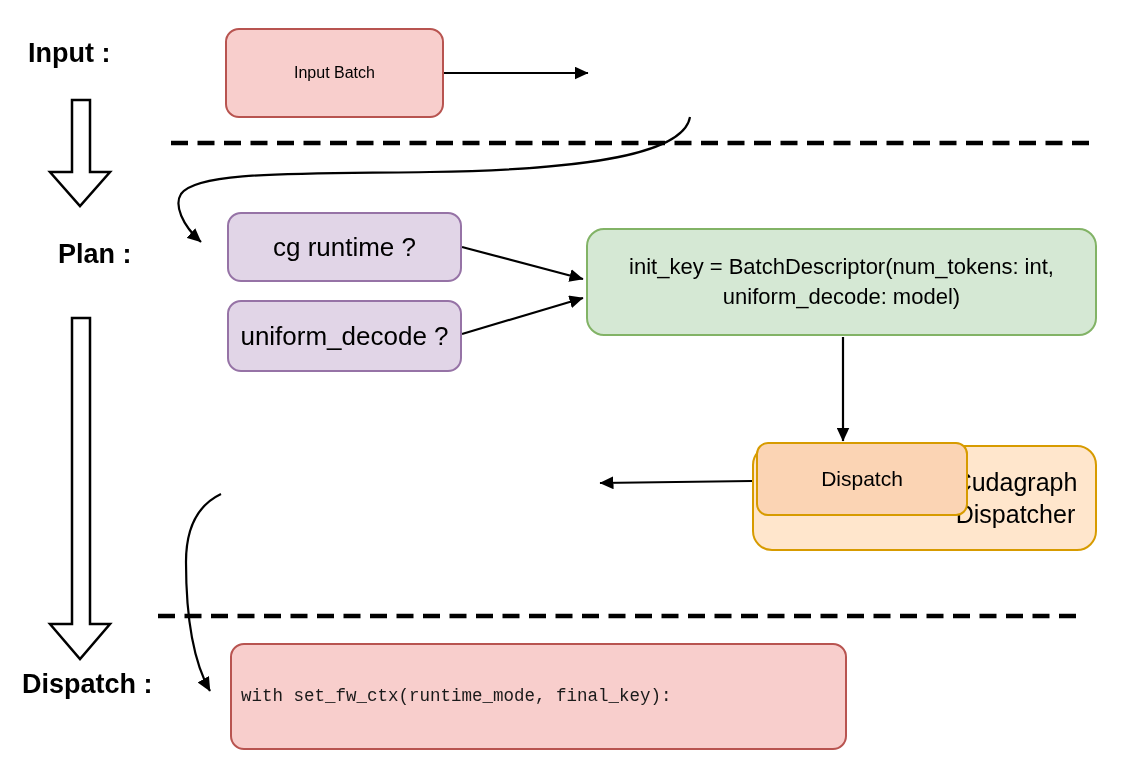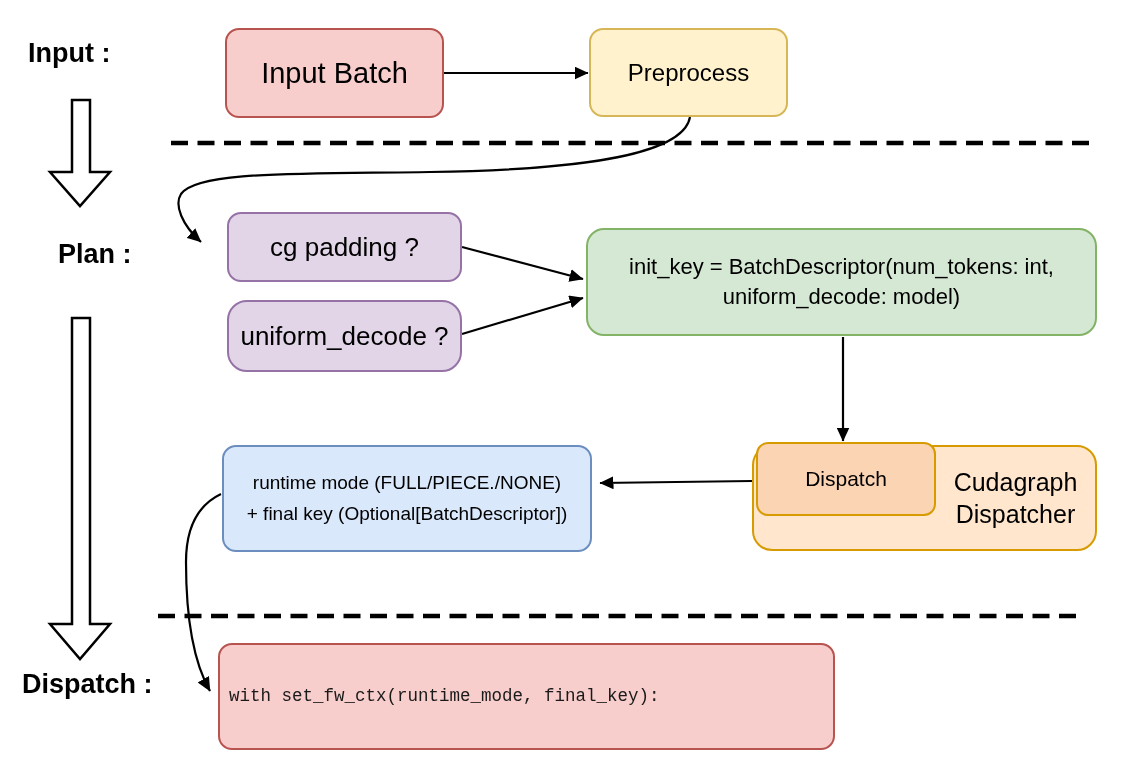--- a/index.html
+++ b/index.html
@@ -38,20 +38,21 @@
     justify-content: center;
     text-align: center;
     color: #000000;
   }
   .node .line { display: block; white-space: nowrap; }
   .node.code {
     justify-content: flex-start;
     text-align: left;
     font-family: "Liberation Mono", "DejaVu Sans Mono", monospace;
     color: #1a1a1a;
+    margin-left: 12px;
   }
   .node.code .line { white-space: pre; }
   .node-label { display: block; }
 </style>
 </head>
 <body>
 
 <div class="canvas">
 
   <svg class="layer" viewBox="0 0 1142 770" xmlns="http://www.w3.org/2000/svg">
@@ -73,57 +74,48 @@
     <path d="M462 334 L583 298" fill="none" stroke="#000000" stroke-width="2.2" marker-end="url(#ah)"></path>
     <path d="M843 337 L843 441" fill="none" stroke="#000000" stroke-width="2.2" marker-end="url(#ah)"></path>
     <path d="M752 481 L600 483" fill="none" stroke="#000000" stroke-width="2.2" marker-end="url(#ah)"></path>
     <path d="M221 494 C198 505, 186 528, 186 562 C186 622, 194 663, 210 691" fill="none" stroke="#000000" stroke-width="2.2" marker-end="url(#ah)"></path>
   </svg>
 
   <div class="stage-label" style="left:28px; top:40px;">Input :</div>
   <div class="stage-label" style="left:38px; top:241px;margin-left:20px;">Plan :</div>
   <div class="stage-label" style="left:22px; top:671px;">Dispatch :</div>
 
-  <div class="node" style="left: 225px; top: 28px; width: 219px; height: 90px; border-radius: 14px; font-size: 29px; background-color: rgb(248, 206, 204); border-color: rgb(184, 84, 80);">
+  <div class="node" style="left: 225px; top: 28px; width: 219px; height: 90px; border-radius: 14px; font-size: 16px; background-color: rgb(248, 206, 204); border-color: rgb(184, 84, 80);">
     <span class="node-label">Input Batch</span>
   </div>
 
-  <div class="node" style="left: 589px; top: 28px; width: 199px; height: 89px; border-radius: 14px; font-size: 24px; background-color: rgb(255, 242, 204); border-color: rgb(214, 182, 86);">
-    <span class="node-label">Preprocess</span>
+
+  <div class="node" style="left: 227px; top: 212px; width: 235px; height: 70px; border-radius: 14px; font-size: 26px; background-color: rgb(225, 213, 231); border-color: rgb(150, 115, 166);">
+    <span class="node-label">cg runtime ?</span>
   </div>
 
-  <div class="node" style="left: 227px; top: 212px; width: 235px; height: 70px; border-radius: 14px; font-size: 26px; background-color: rgb(225, 213, 231); border-color: rgb(150, 115, 166);">
-    <span class="node-label">cg padding ?</span>
-  </div>
-
-  <div class="node" style="left: 227px; top: 300px; width: 235px; height: 72px; border-radius: 20px; font-size: 26px; background-color: rgb(225, 213, 231); border-color: rgb(150, 115, 166);">
+  <div class="node" style="left: 227px; top: 300px; width: 235px; height: 72px; border-radius: 14px; font-size: 26px; background-color: rgb(225, 213, 231); border-color: rgb(150, 115, 166);">
     <span class="node-label">uniform_decode ?</span>
   </div>
 
   <div class="node" style="left: 586px; top: 228px; width: 511px; height: 108px; border-radius: 18px; font-size: 22px; line-height: 1.36; background-color: rgb(213, 232, 212); border-color: rgb(130, 179, 102);">
     <div>
       <span class="line">init_key = BatchDescriptor(num_tokens: int,</span>
       <span class="line">uniform_decode: model)</span>
     </div>
   </div>
 
   <div class="node" style="left: 752px; top: 445px; width: 345px; height: 106px; border-radius: 20px; font-size: 25px; line-height: 1.3; padding-left: 182px; background-color: rgb(255, 230, 204); border-color: rgb(215, 155, 0);">
     <span class="node-label">Cudagraph Dispatcher</span>
   </div>
 
-  <div class="node" style="left: 756px; top: 442px; width: 180px; height: 74px; border-radius: 12px; font-size: 21px; background-color: rgb(251, 212, 180); border-color: rgb(215, 155, 0); text-align: center;">
+  <div class="node" style="left: 756px; top: 442px; width: 212px; height: 74px; border-radius: 12px; font-size: 21px; background-color: rgb(251, 212, 180); border-color: rgb(215, 155, 0); text-align: center;">
     <span class="node-label">Dispatch</span>
   </div>
 
-  <div class="node" style="left: 222px; top: 445px; width: 370px; height: 107px; border-radius: 14px; font-size: 19px; line-height: 1.58; background-color: rgb(218, 232, 252); border-color: rgb(108, 142, 191);">
-    <div>
-      <span class="line">runtime mode (FULL/PIECE./NONE)</span>
-      <span class="line">+ final key (Optional[BatchDescriptor])</span>
-    </div>
-  </div>
 
   <div class="node code" style="left: 218px; top: 643px; width: 617px; height: 107px; border-radius: 14px; font-size: 17.5px; line-height: 1.82; padding-left: 9px; background-color: rgb(248, 206, 204); border-color: rgb(184, 84, 80);">
     <div>
       <span class="line">with set_fw_ctx(runtime_mode, final_key):</span>
     </div>
   </div>
 
 </div>
 
 </body></html>

